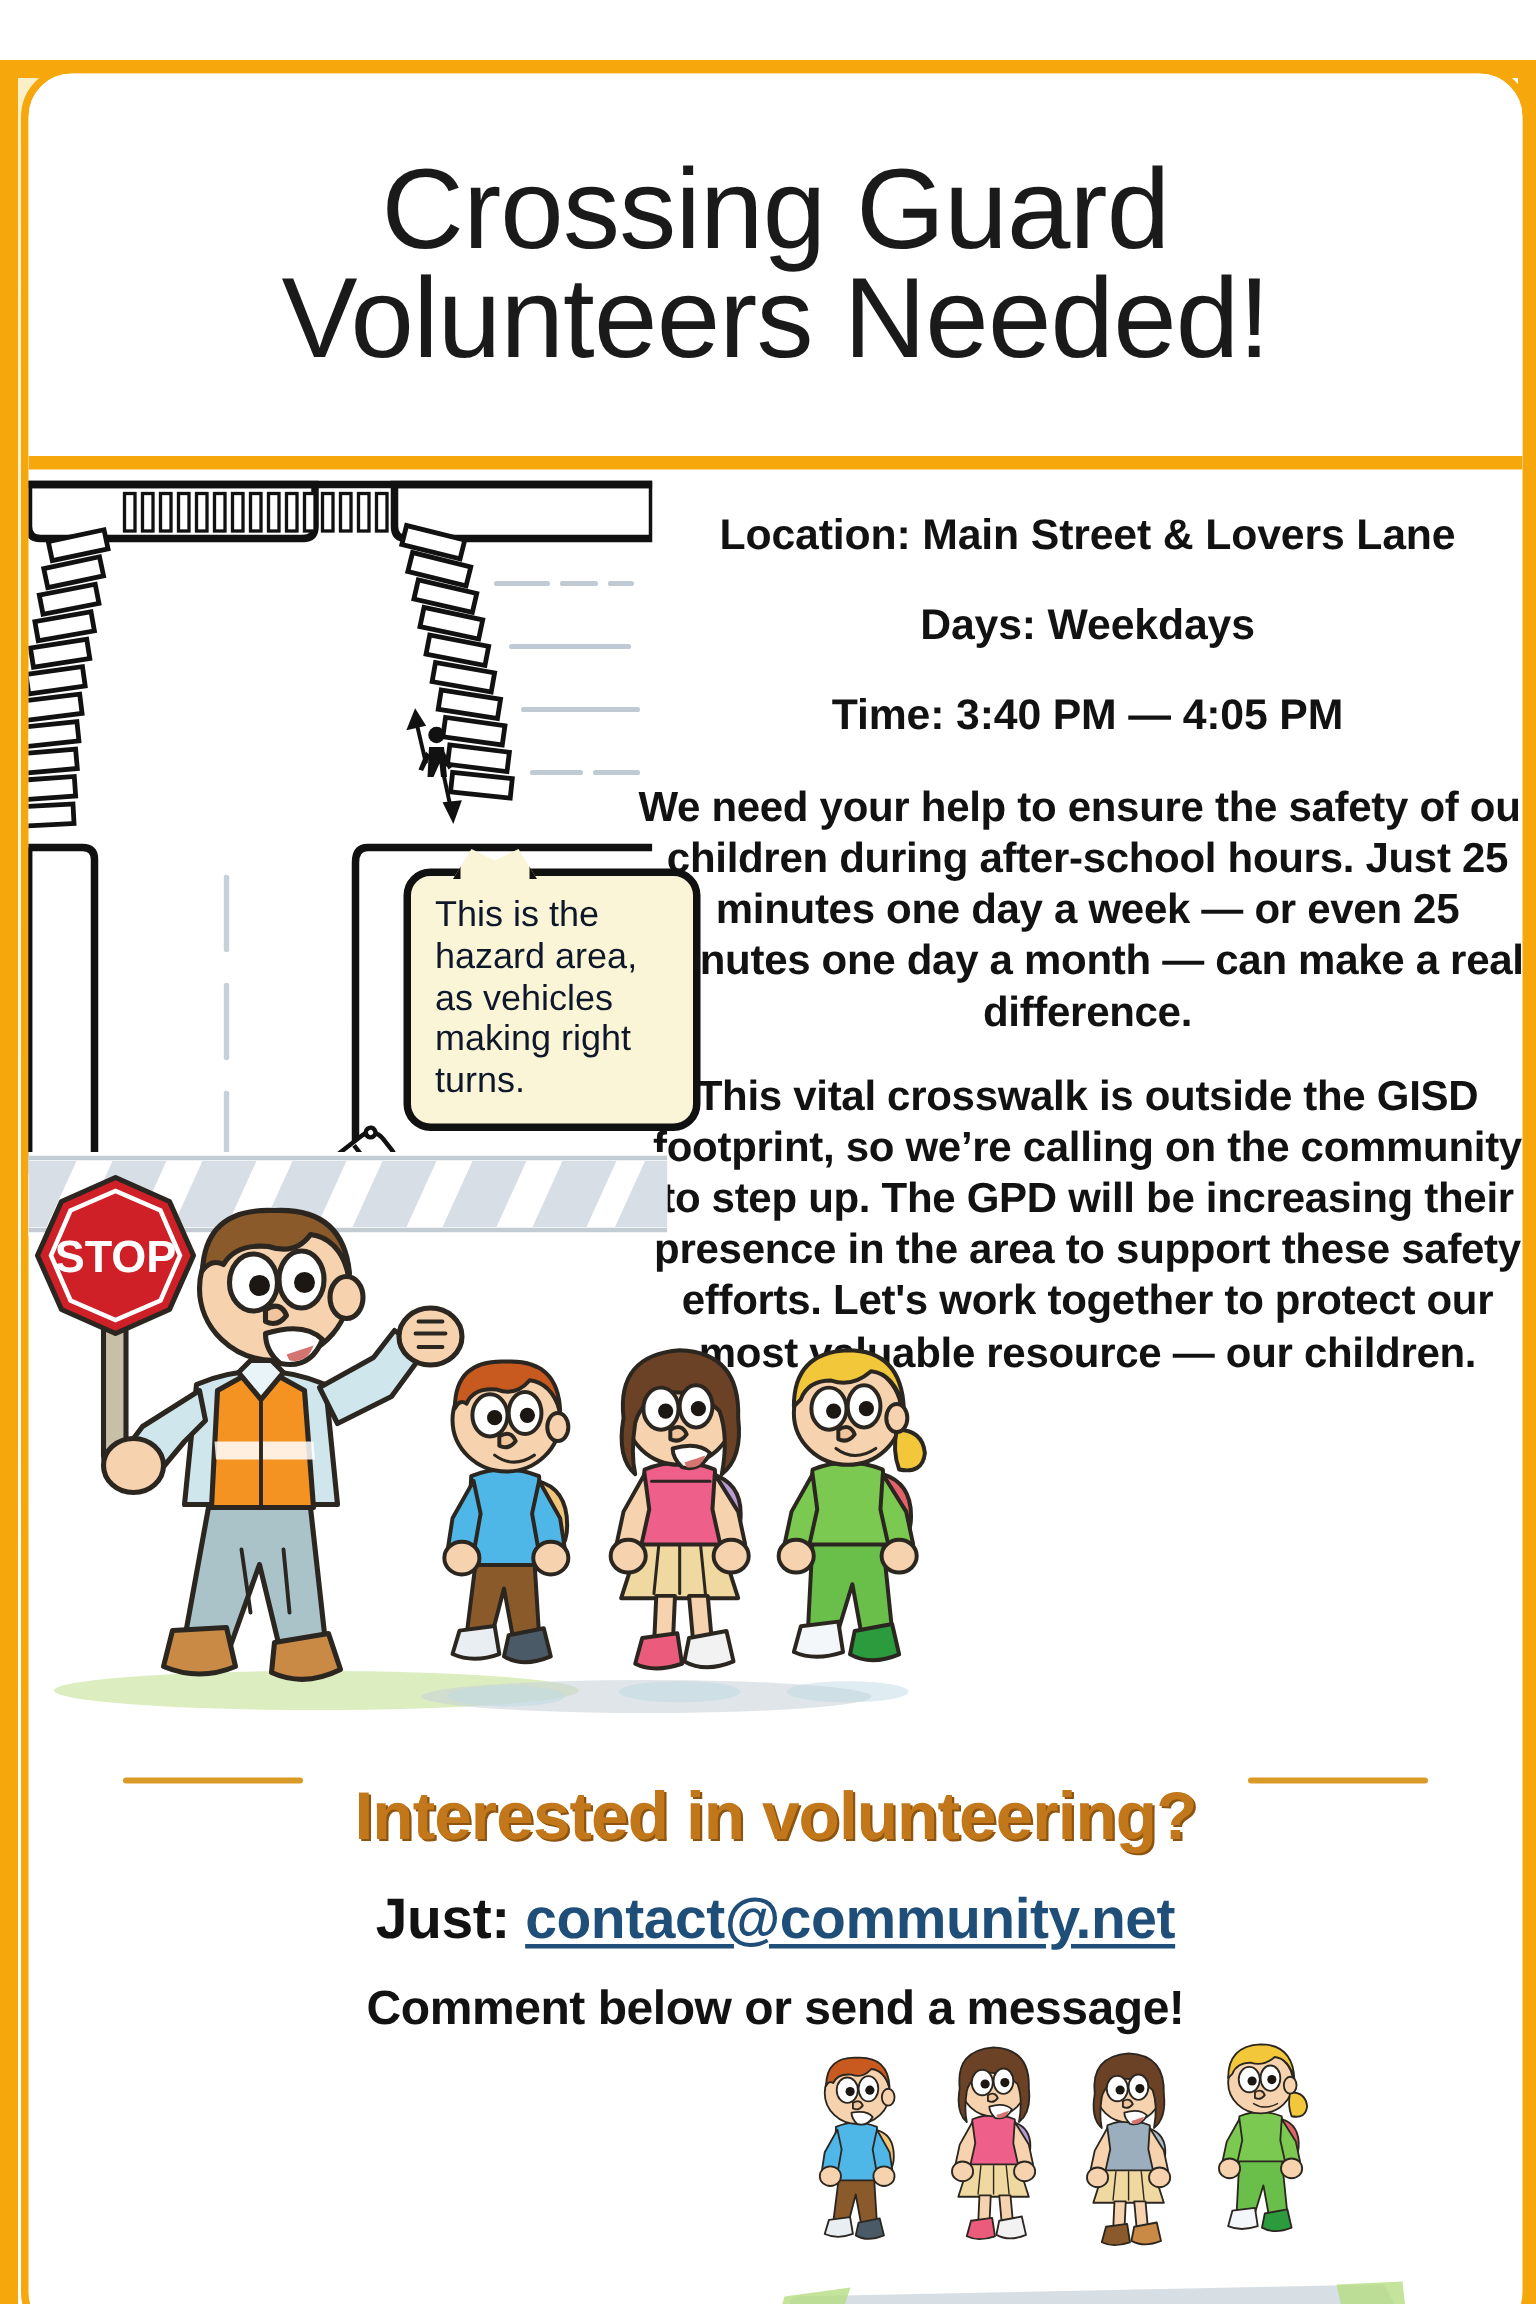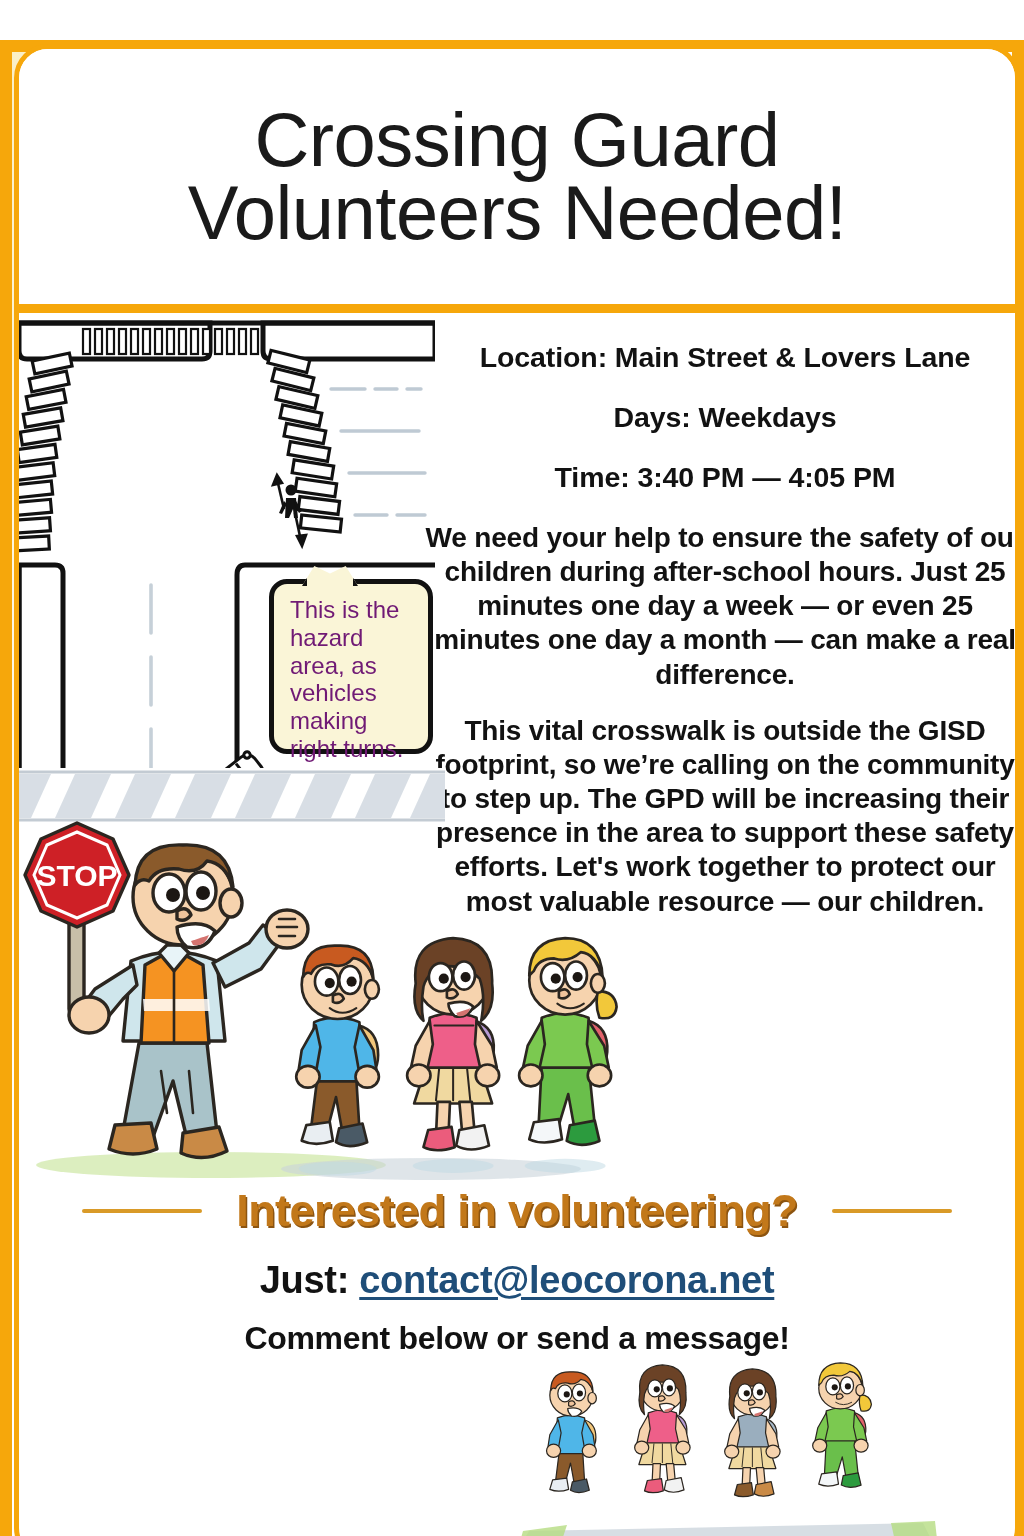--- a/index.html
+++ b/index.html
@@ -65,29 +65,29 @@
   .map{
     position:absolute;left:-14px;top:0;width:430px;height:470px;
     overflow:hidden;
   }
   .map svg{display:block;}
 
   
   .callout{
     position:absolute;
     left:250px;top:266px;
-    width:164px;height:175px;
+    width:198px;height:175px;
     background:#FAF5D7;
     border:5px solid #111111;
     border-radius:18px;
     box-sizing:border-box;
     padding:12px 10px 6px 16px;
     font-size:24px;
     line-height:1.16;
-    color:#701a75;
+    color:#0f172a;
     z-index:5;
   }
   .callout .notch{
     position:absolute;left:28px;top:-18px;width:46px;height:20px;
     background:#FAF5D7;
     border-left:5px solid #111;
     border-right:5px solid #111;
     clip-path:polygon(0 100%, 22% 0, 50% 38%, 78% 0, 100% 100%);
   }
 
@@ -114,33 +114,33 @@
   .info p.second{margin-top:22px;}
 
   
   .xwalk-band{
     position:absolute;left:-14px;top:455px;width:440px;height:56px;
     background:#FFFFFF;overflow:hidden;
   }
 
   
   .scene-main{
-    position:absolute;left:-8px;top:480px;width:640px;height:400px;
+    position:absolute;left:-8px;top:442px;width:640px;height:400px;
   }
   .scene-bottom{
     position:absolute;left:500px;top:1040px;width:420px;height:200px;
   }
 
   
   .cta{
     position:absolute;left:0;top:872px;width:100%;
     text-align:center;
   }
   .cta-head{
-    display:flex;align-items:center;justify-content:center;
+    display:flex;align-items:flex-start;justify-content:center;
     gap:34px;
     padding:0 26px;
   }
   .cta-rule{
     height:4px;background:#D99A28;flex:1 1 auto;max-width:120px;
     border-radius:2px;
   }
   .cta-title{
     font-size:45px;font-weight:bold;
     color:#C2781A;
@@ -447,21 +447,21 @@
         </svg>
       </div>
 
       <div class="cta">
         <div class="cta-head">
           <span class="cta-rule"></span>
           <span class="cta-title">Interested in volunteering?</span>
           <span class="cta-rule"></span>
         </div>
         <div class="cta-email">
-          <span>Just: </span><a href="#">contact@leocorona.net</a>
+          <span>Just: </span><a href="#">contact@community.net</a>
         </div>
         <div class="cta-comment">Comment below or send a message!</div>
       </div>
 
       <div class="scene-bottom">
         <svg width="420" height="200" viewBox="0 0 420 200">
           <defs>
             <style>
               .b-ol{stroke:#2B2620;stroke-width:2.6;stroke-linejoin:round;stroke-linecap:round;}
               .b-olt{stroke:#2B2620;stroke-width:2;stroke-linejoin:round;stroke-linecap:round;fill:none;}

